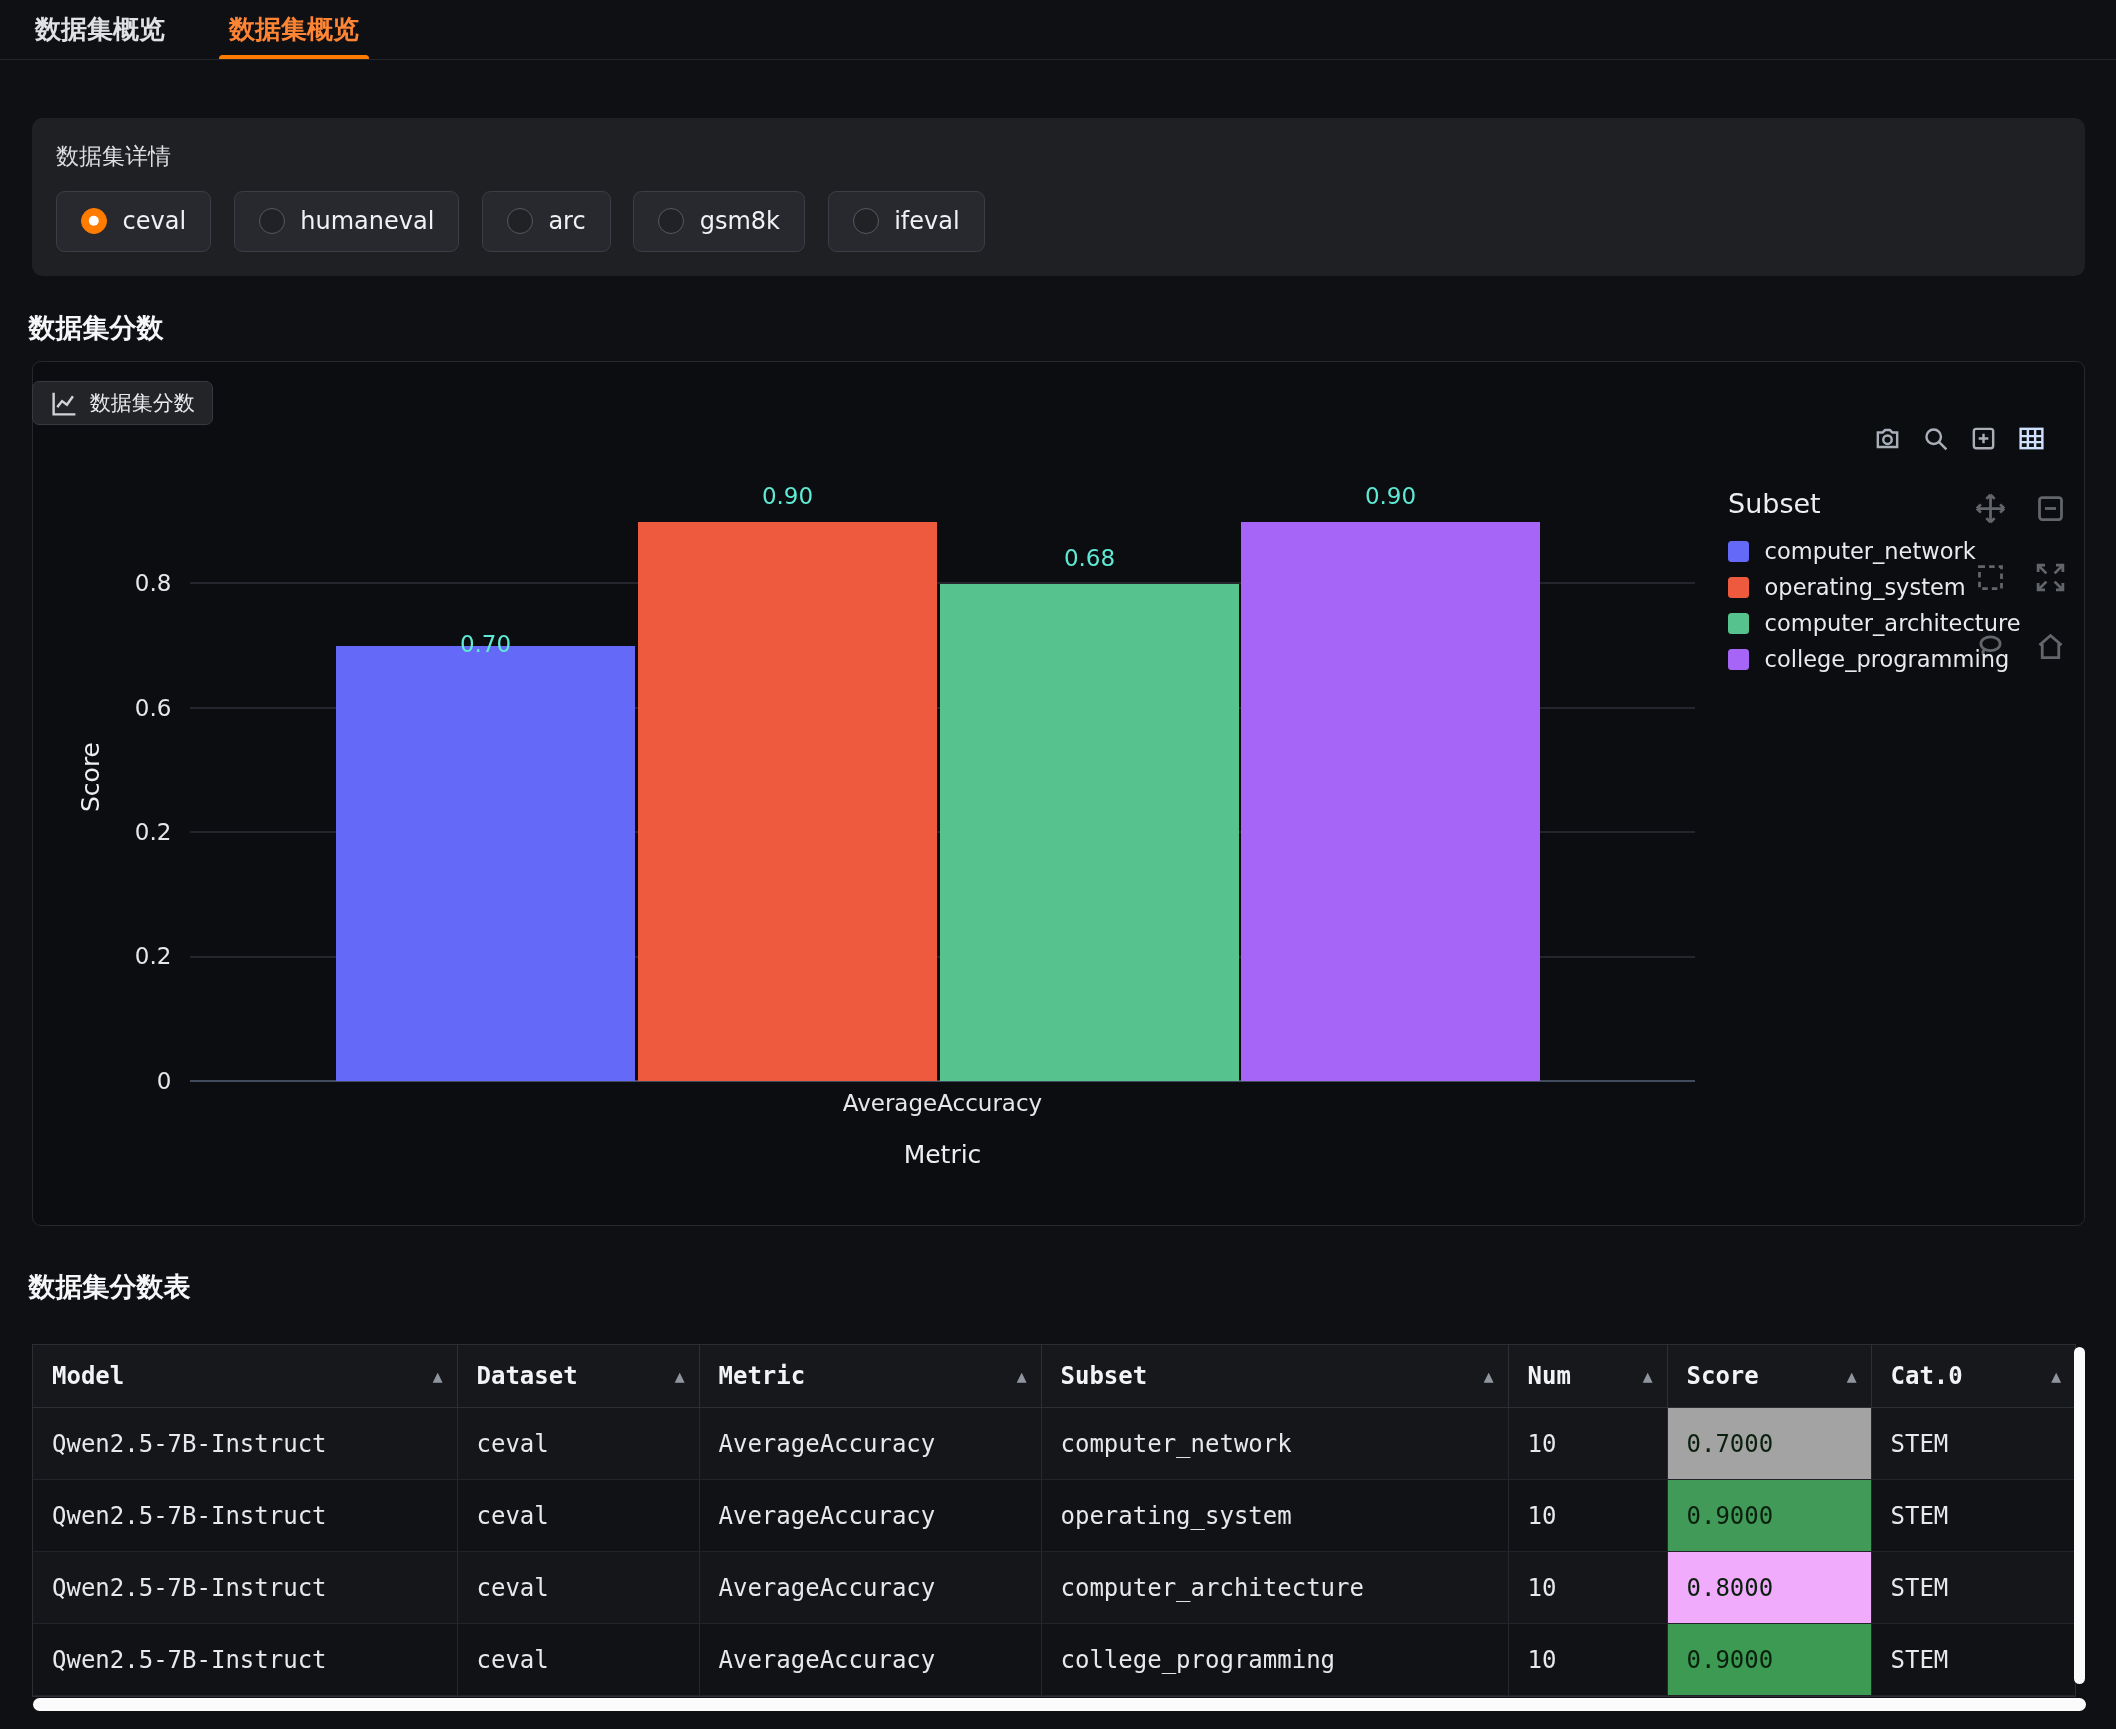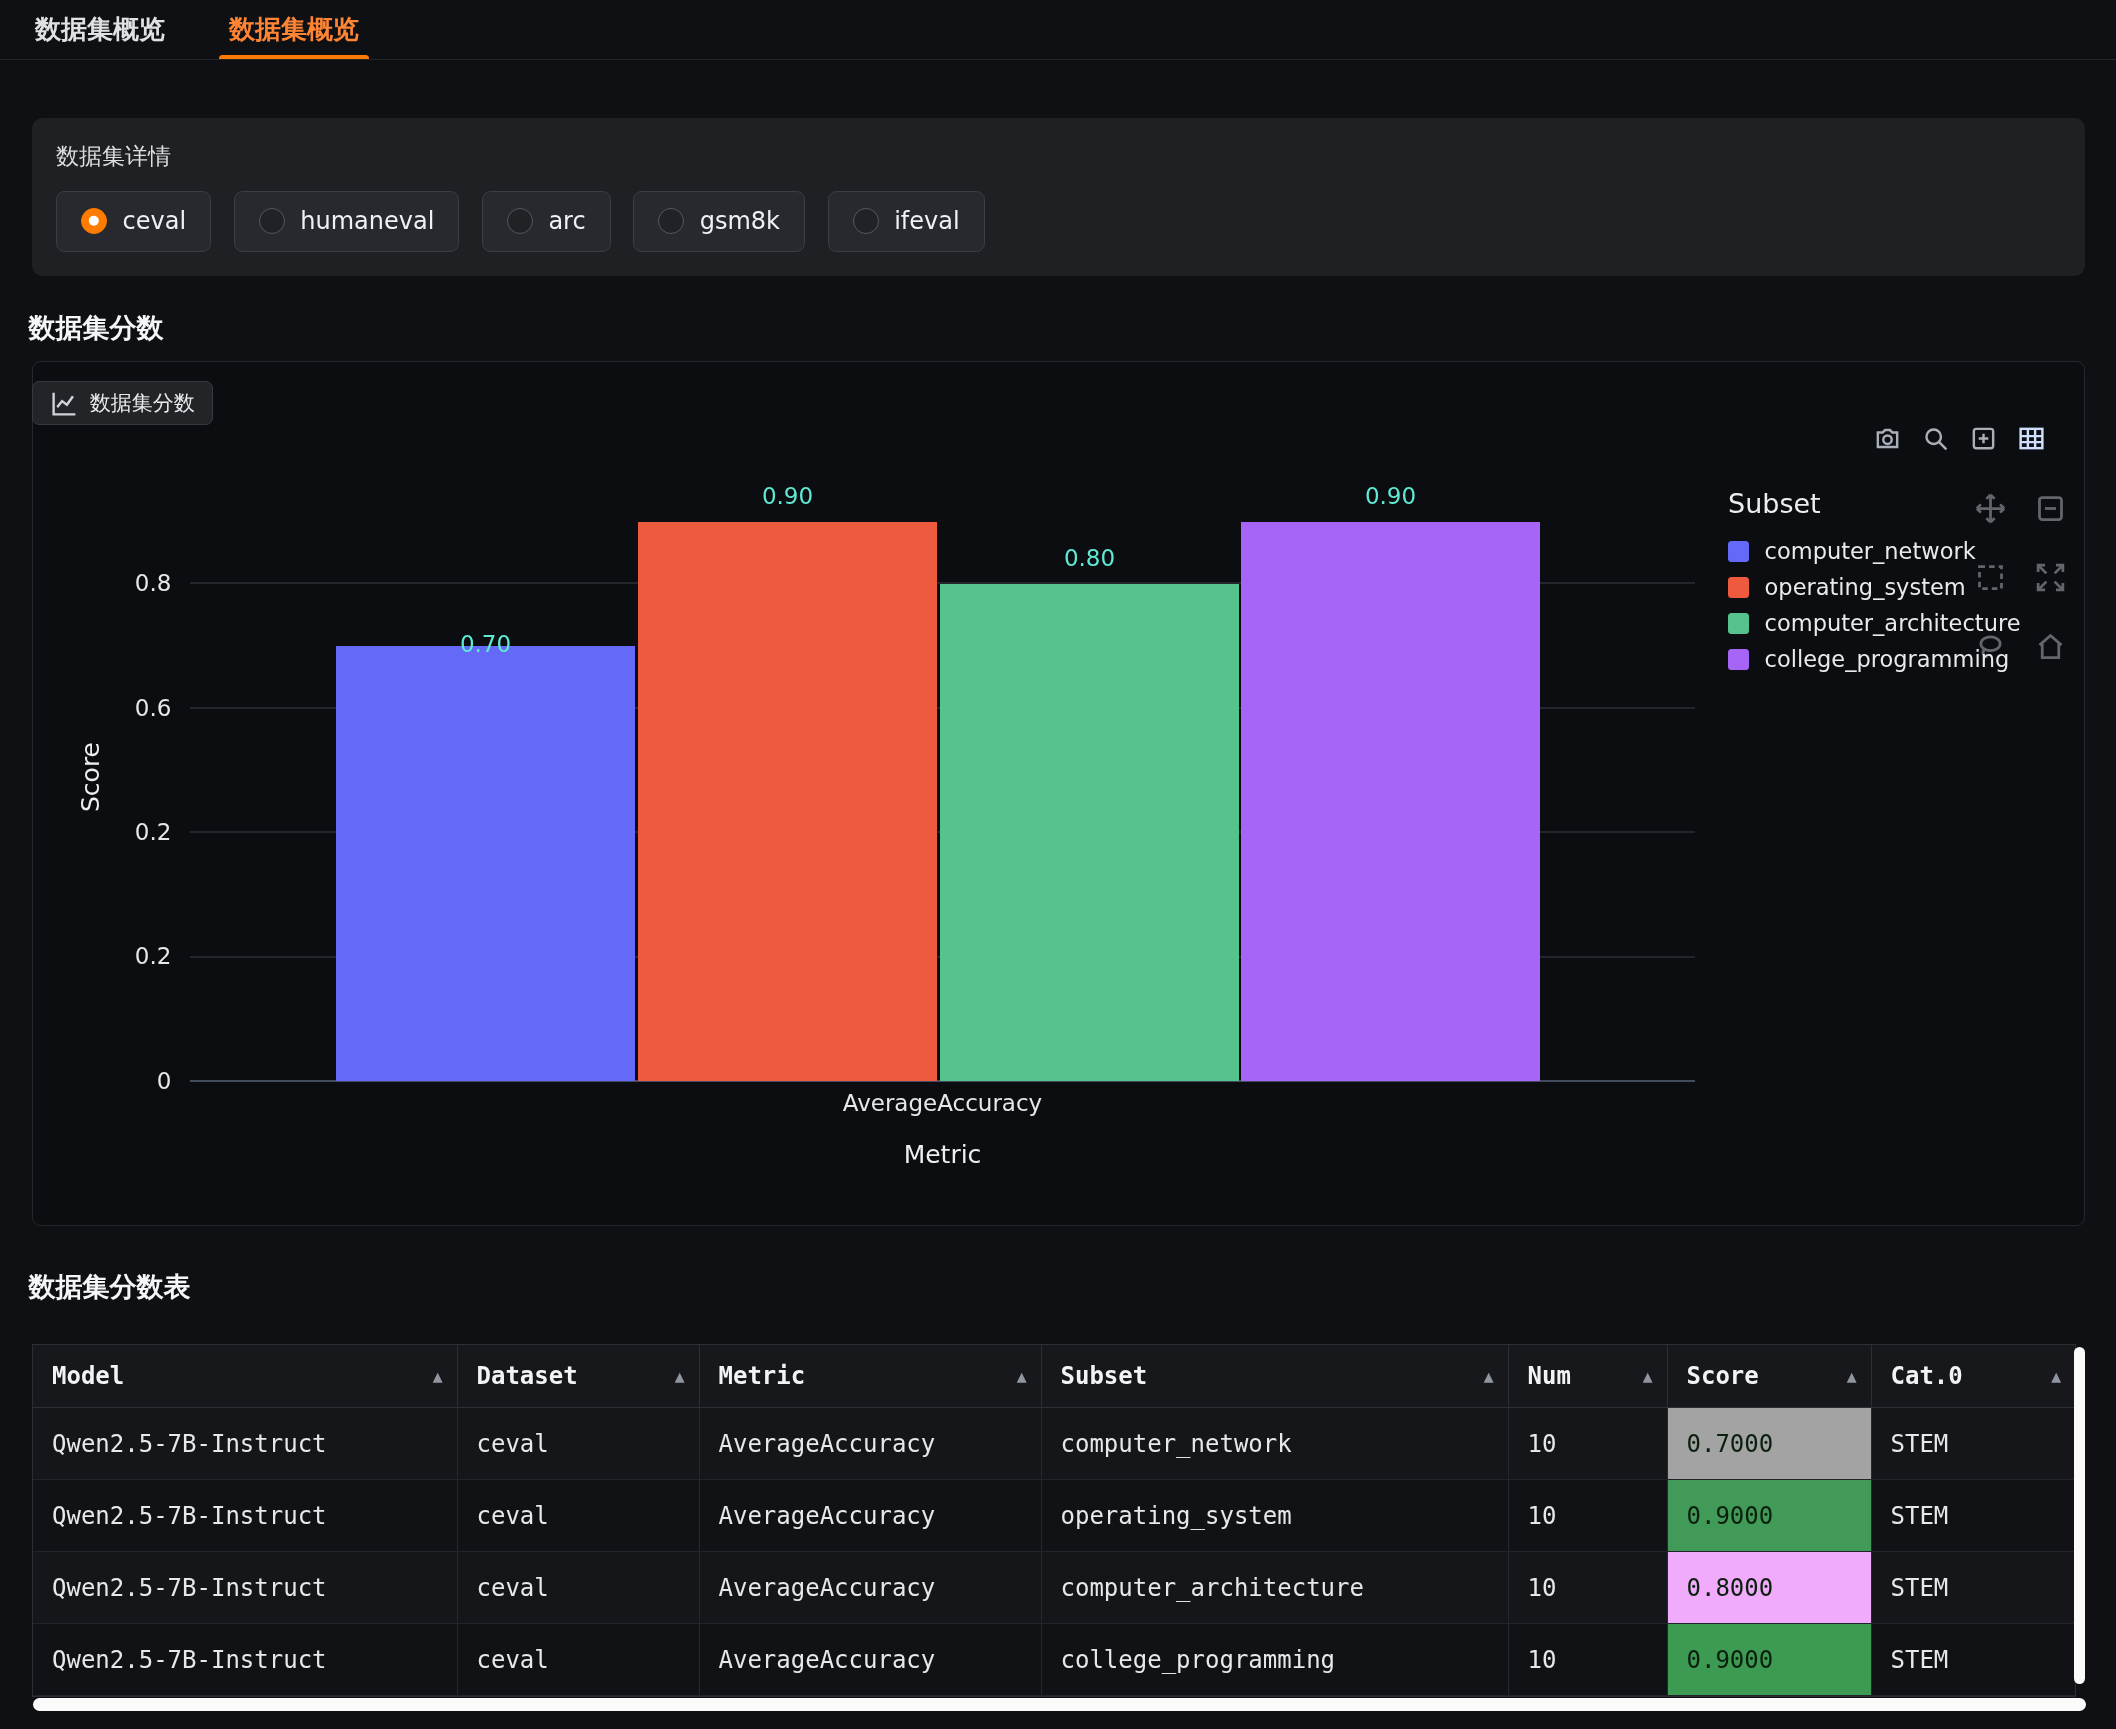--- a/index.html
+++ b/index.html
@@ -146,21 +146,21 @@
     <div class="zeroline"></div>
   <div class="gridline" style="bottom: 123px;"></div>
       <div class="gridline" style="bottom: 248px;"></div>
       <div class="gridline" style="bottom: 372px;"></div>
       <div class="gridline" style="bottom: 497px;"></div>
       <div class="bar" style="left: 146px; width: 299px; height: 435px; background: rgb(100, 105, 247);"></div>
       <div class="bar-label" style="left: 146px; width: 299px; bottom: 422px;">0.70</div>
       <div class="bar" style="left: 448px; width: 299px; height: 559px; background: rgb(238, 90, 62);"></div>
       <div class="bar-label" style="left: 448px; width: 299px; bottom: 570px;">0.90</div>
       <div class="bar" style="left: 750px; width: 299px; height: 497px; background: rgb(86, 194, 142);"></div>
-      <div class="bar-label" style="left: 750px; width: 299px; bottom: 508px;">0.80</div>
+      <div class="bar-label" style="left: 750px; width: 299px; bottom: 508px;">0.68</div>
       <div class="bar" style="left: 1051px; width: 299px; height: 559px; background: rgb(167, 101, 248);"></div>
       <div class="bar-label" style="left: 1051px; width: 299px; bottom: 570px;">0.90</div>
     </div>
 
   <div class="y-label">Score</div>
   <div class="x-tick">AverageAccuracy</div>
   <div class="x-label">Metric</div>
 
   <div class="legend">
     <div class="legend-title">Subset</div>

